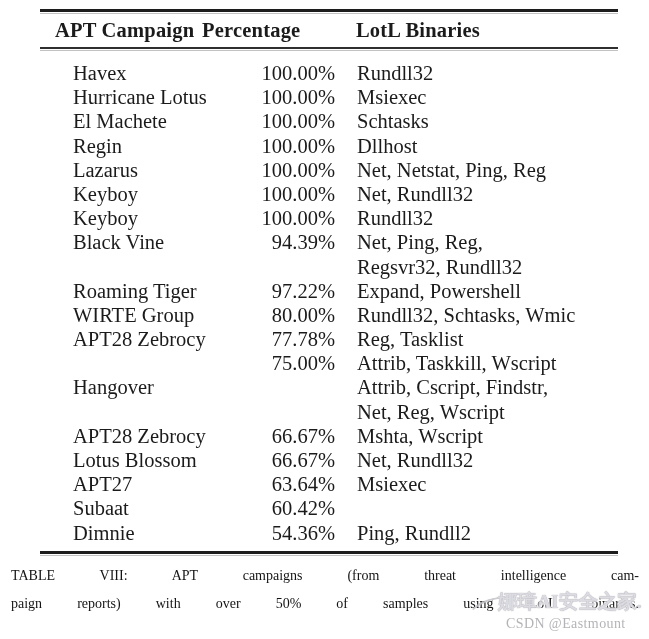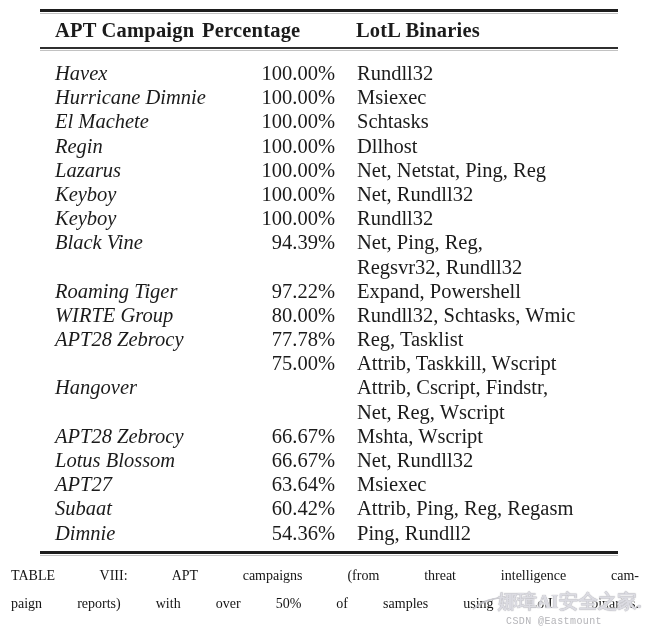--- a/index.html
+++ b/index.html
@@ -15,57 +15,57 @@
   #rule-bottom{top:551px;height:2.5px;}
   
   .hdr{position:absolute;top:19px;font-weight:bold;font-size:20.5px;white-space:nowrap;letter-spacing:0.2px;text-align:center;}
   #hdr-campaign{left:55px;}
   #hdr-pct{left:202px;}
   #hdr-bin{left:356px;}
   
   #table-body{position:absolute;left:40px;top:61px;width:578px;}
   .tline{position:relative;height:24.2px;}
   .cell{position:absolute;top:0;line-height:24.2px;font-size:20.5px;white-space:nowrap;}
-  .c-camp{left:15px;font-style:italic;}
+  .c-camp{left:33px;}
   .c-pct{left:140px;width:155px;text-align:right;}
   .c-bin{left:317px;}
   
   .cap{position:absolute;left:11px;width:628px;font-size:14px;color:#141414;
        text-align:justify;text-align-last:justify;white-space:normal;line-height:27px;}
   #cap-line1{top:562px;}
   #cap-line2{top:590px;}
   
   #wm-swoosh{position:absolute;left:467px;top:597px;width:60px;height:28px;
     border:2px solid transparent;border-top-color:rgba(195,195,201,0.85);
     border-radius:50%;transform:rotate(-12deg);}
   #wm-text{position:absolute;left:498px;top:588px;font-size:19.5px;font-weight:bold;white-space:nowrap;
     color:rgba(226,226,232,0.92);
     text-shadow:0 0 1px rgba(125,125,133,0.95), 1px 1px 1px rgba(255,255,255,0.85), -1px -1px 1px rgba(255,255,255,0.7);}
-  #wm-credit{position:absolute;left:506px;top:616px;font-family:Liberation Mono, monospace;
-    font-size:10px;color:#b4b4b8;letter-spacing:0.4px;white-space:nowrap;}
+  #wm-credit{position:absolute;left:506px;top:616px;font-family:Liberation Serif, serif;
+    font-size:14px;color:#b4b4b8;letter-spacing:0.4px;white-space:nowrap;}
 </style>
 </head>
 <body>
 
 <div class="rule" id="rule-top"></div>
 <div class="rule" id="rule-mid"></div>
 <div class="rule" id="rule-bottom"></div>
 
 <span class="hdr" id="hdr-campaign">APT Campaign</span>
 <span class="hdr" id="hdr-pct">Percentage</span>
 <span class="hdr" id="hdr-bin">LotL Binaries</span>
 
 <div id="table-body">
     <div class="tline">
       <span class="cell c-camp">Havex</span>
       <span class="cell c-pct">100.00%</span>
       <span class="cell c-bin">Rundll32</span>
     </div>
     <div class="tline">
-      <span class="cell c-camp">Hurricane Dimnie</span>
+      <span class="cell c-camp">Hurricane Lotus</span>
       <span class="cell c-pct">100.00%</span>
       <span class="cell c-bin">Msiexec</span>
     </div>
     <div class="tline">
       <span class="cell c-camp">El Machete</span>
       <span class="cell c-pct">100.00%</span>
       <span class="cell c-bin">Schtasks</span>
     </div>
     <div class="tline">
       <span class="cell c-camp">Regin</span>
@@ -136,21 +136,20 @@
       <span class="cell c-bin">Net, Rundll32</span>
     </div>
     <div class="tline">
       <span class="cell c-camp">APT27</span>
       <span class="cell c-pct">63.64%</span>
       <span class="cell c-bin">Msiexec</span>
     </div>
     <div class="tline">
       <span class="cell c-camp">Subaat</span>
       <span class="cell c-pct">60.42%</span>
-      <span class="cell c-bin">Attrib, Ping, Reg, Regasm</span>
     </div>
     <div class="tline">
       <span class="cell c-camp">Dimnie</span>
       <span class="cell c-pct">54.36%</span>
       <span class="cell c-bin">Ping, Rundll2</span>
     </div>
   </div>
 
 <div class="cap" id="cap-line1">TABLE VIII: APT campaigns (from threat intelligence cam-</div>
 <div class="cap" id="cap-line2"><span>paign reports) with over 50% of samples using</span> <span>LotL binaries.</span></div>

